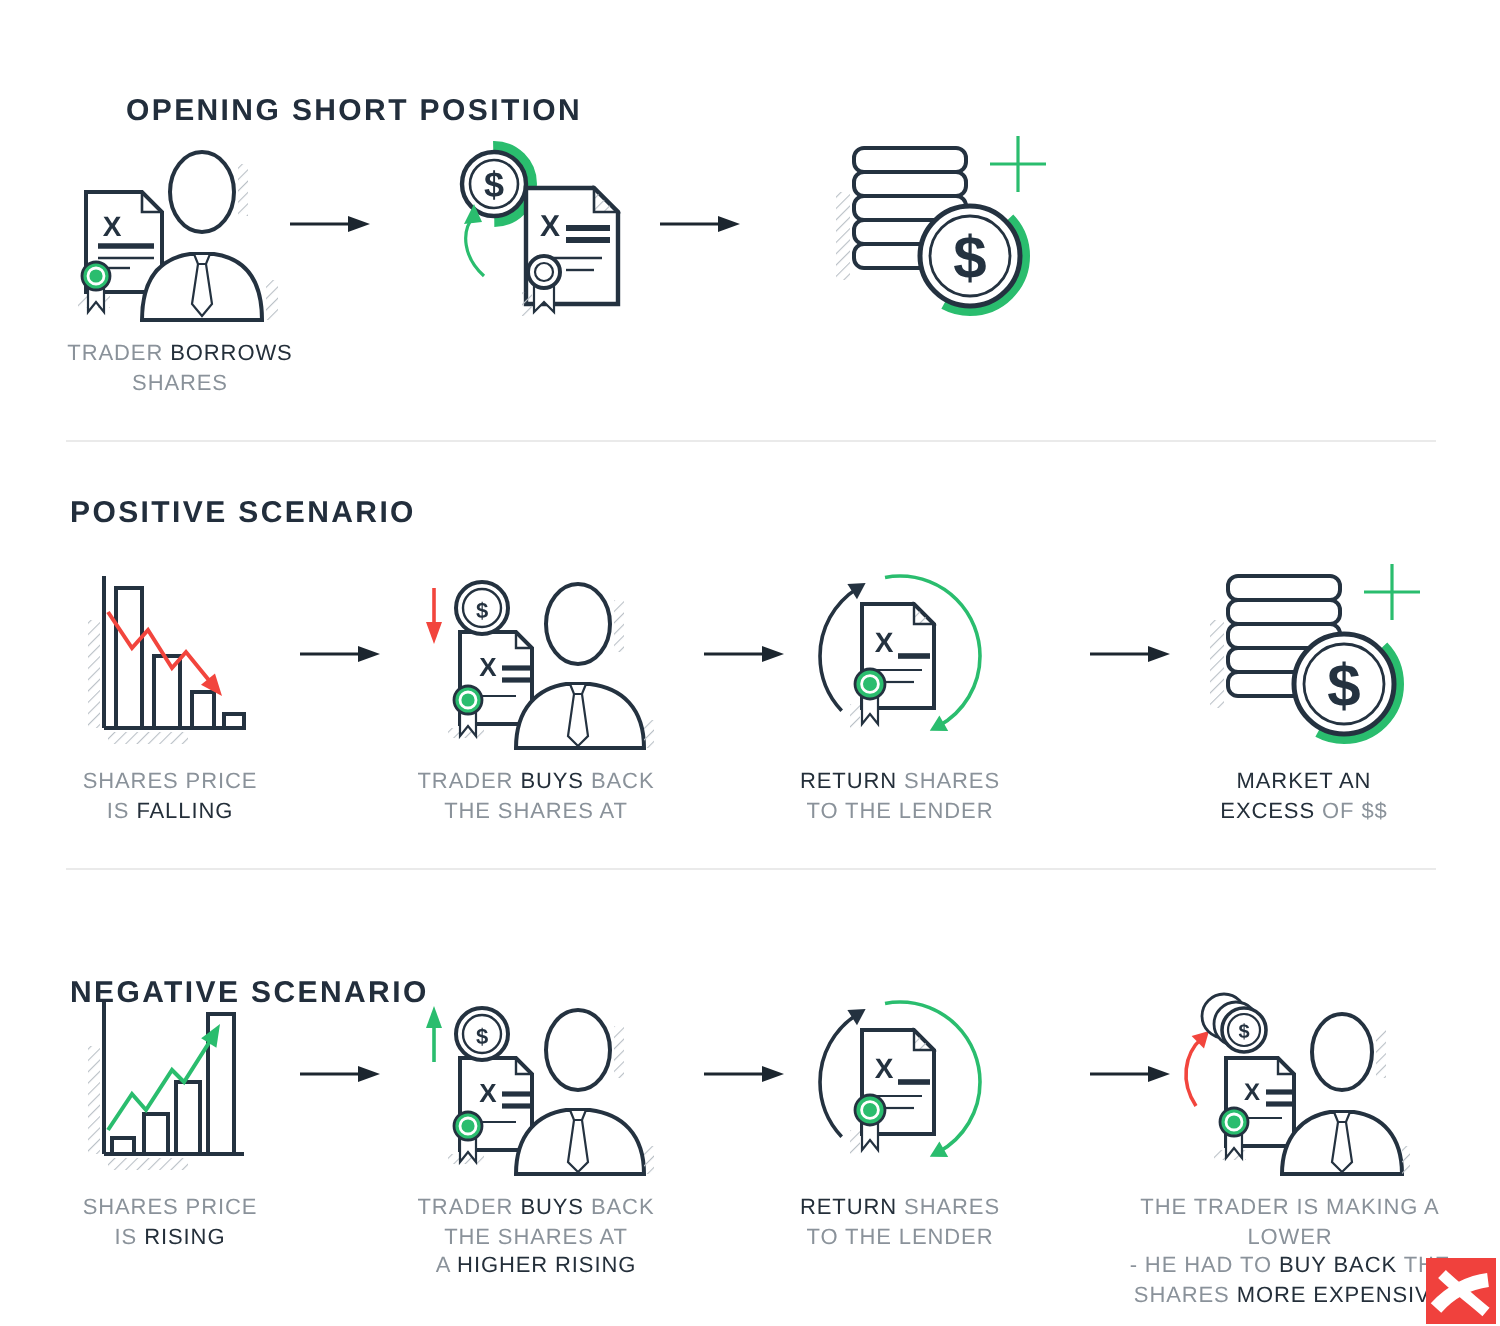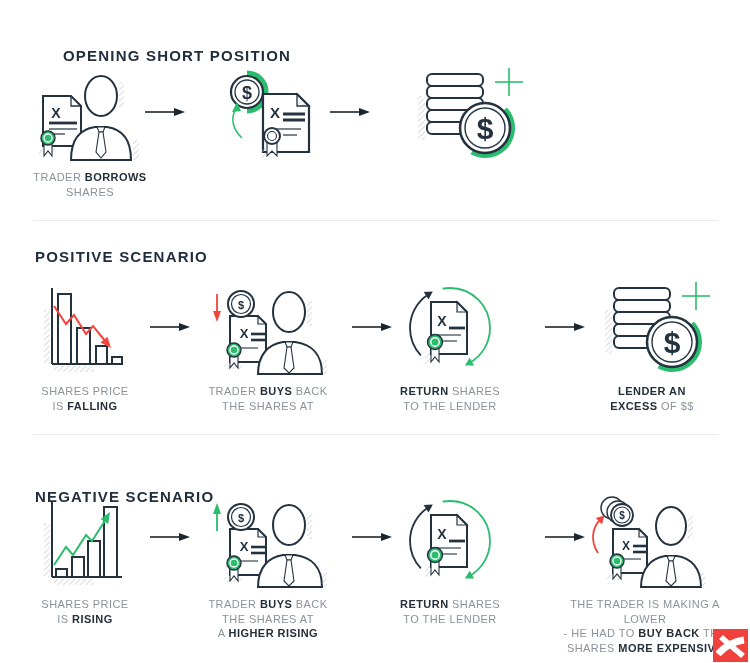--- a/index.html
+++ b/index.html
@@ -11,21 +11,21 @@
     position:absolute;font-size:15px;font-weight:bold;letter-spacing:1.2px;
     color:#222e3c;white-space:nowrap;
   }
   .divider{position:absolute;left:33px;width:685px;height:1px;background:#eaeaea;}
   .step{position:absolute;text-align:center;}
   .icon-box{height:96px;display:flex;align-items:center;justify-content:center;}
   .caption{
     margin-top:8px;font-size:11px;letter-spacing:0.45px;line-height:1.32;
     color:#8a929a;
   }
-  .caption .b{color:#242f3a;font-weight:bold;}
+  .caption .b{color:#242f3a;font-weight:normal;}
   .flow-arrow{position:absolute;}
   .logo{position:absolute;left:713px;top:629px;width:35px;height:33px;}
   svg text{font-family:"Liberation Sans",sans-serif;font-weight:bold;fill:#243240;}
 </style>
 </head>
 <body>
 
 <div class="canvas">
 
   <svg width="0" height="0" style="position:absolute">
@@ -226,21 +226,21 @@
         <rect x="22" y="8" width="56" height="12" rx="5" fill="#fff" stroke="#243240" stroke-width="2"></rect>
         <circle cx="80" cy="62" r="27" fill="none" stroke="#2abd6e" stroke-width="6" pathLength="100" stroke-dasharray="45 55" stroke-dashoffset="12"></circle>
         <circle cx="80" cy="62" r="25" fill="#fff" stroke="#243240" stroke-width="2.5"></circle>
         <circle cx="80" cy="62" r="20" fill="none" stroke="#243240" stroke-width="1.4"></circle>
         <text x="80" y="73" font-size="30" text-anchor="middle">$</text>
         <line x1="90" y1="16" x2="118" y2="16" stroke="#2abd6e" stroke-width="1.6"></line>
         <line x1="104" y1="2" x2="104" y2="30" stroke="#2abd6e" stroke-width="1.6"></line>
       </svg>
     </div>
     <div class="caption">
-        <div><span class="b">LENDER AN</span></div>
+        <div><span class="b">MARKET AN</span></div>
         <div><span class="b">EXCESS</span><span> OF $$</span></div>
       </div>
   </div>
 
   <div class="divider" style="top:434px"></div>
 
   <h2 class="section-title" style="left:35px;top:488px;margin:0">NEGATIVE SCENARIO</h2>
 
   <div class="step" style="left:10px;top:493px;width:150px">
     <div class="icon-box">

